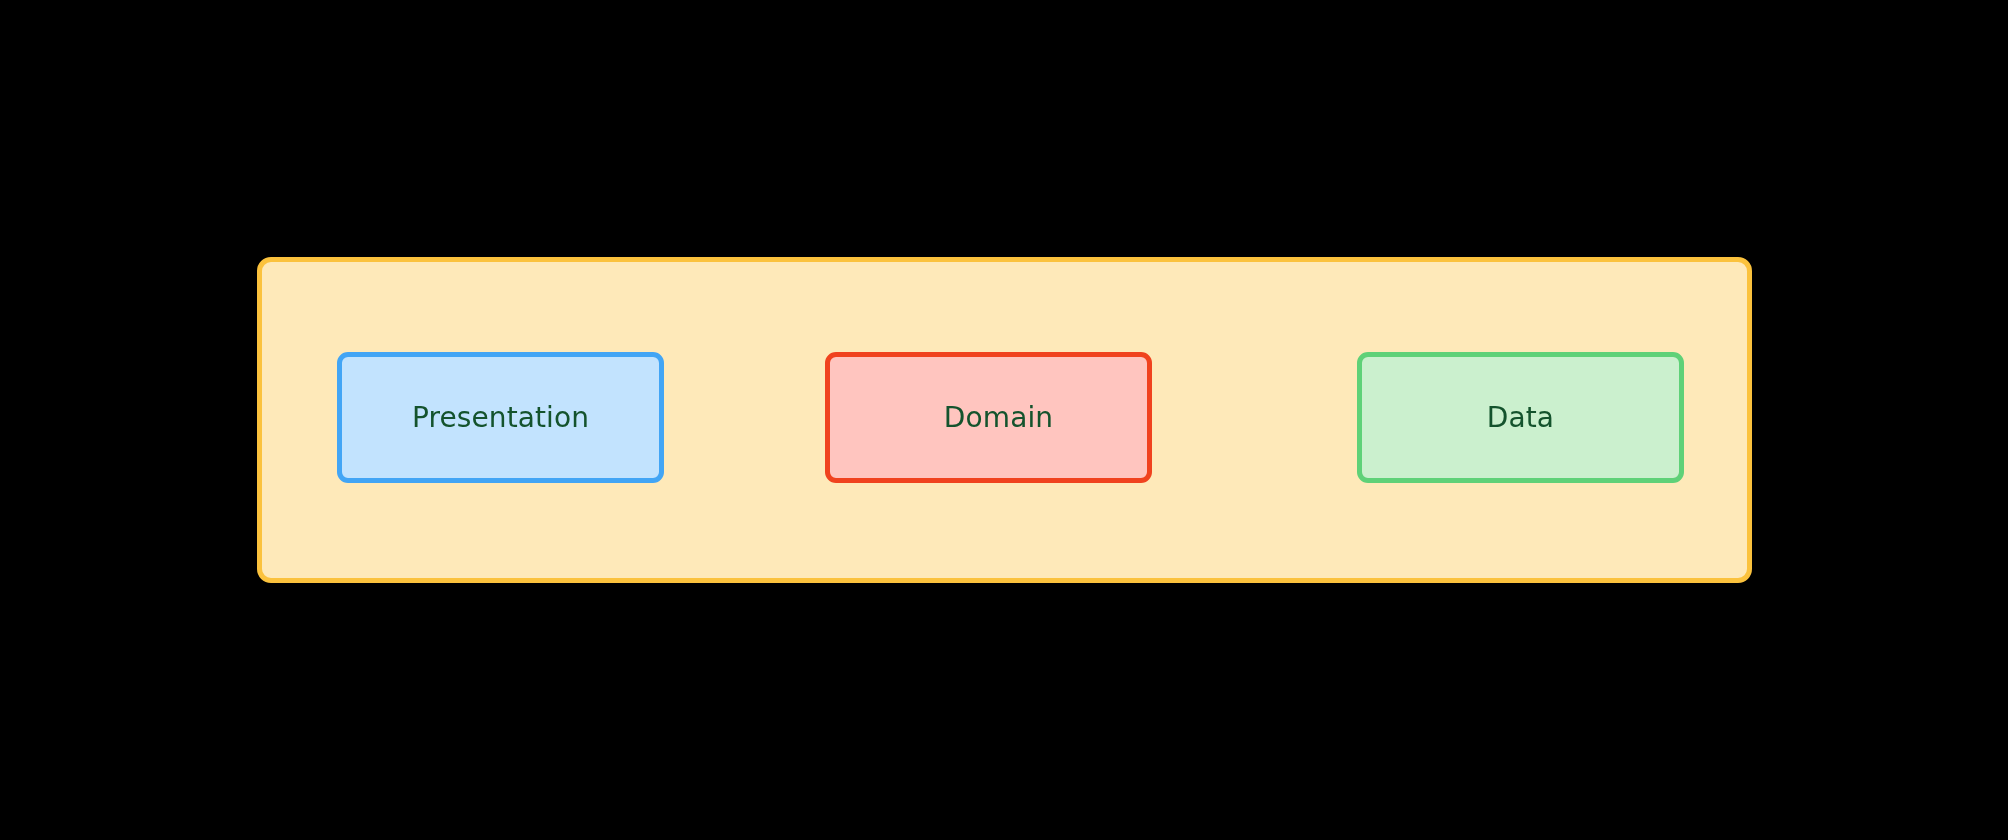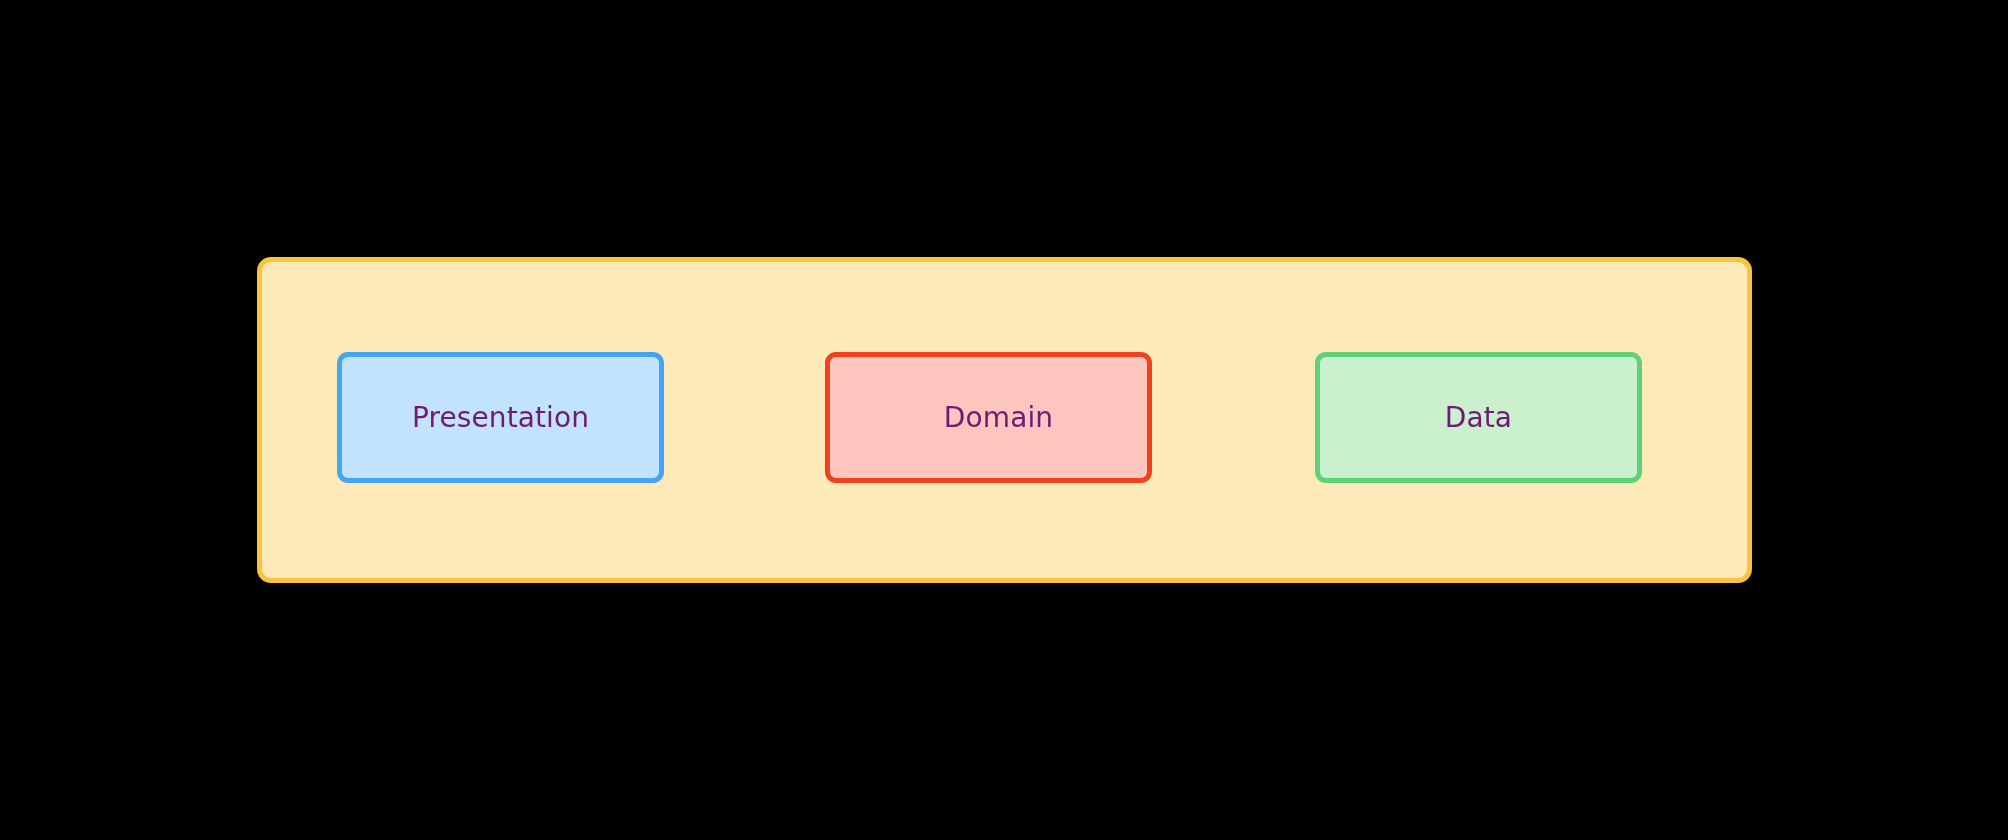--- a/index.html
+++ b/index.html
@@ -58,41 +58,41 @@
     border-radius: 11px;
     display: flex;
     align-items: center;
     justify-content: center;
   }
 
   .layer-box .layer-label {
     font-size: 28px;
     line-height: 1;
     letter-spacing: 0.1px;
-    color: #701a75;
+    color: #14532d;
     white-space: nowrap;
     text-align: center;
     user-select: none;
   }
 
   #box-presentation {
     left: 75px;
     background: #C2E3FE;
     border-color: #42A5F5;
   }
 
   #box-domain {
     left: 563px;
     background: #FFC5BF;
     border-color: #F0421E;
     padding-left: 20px;
   }
 
   #box-data {
-    left: 1053px;
+    left: 1095px;
     background: #CBF0CE;
     border-color: #5FD178;
   }
 </style>
 </head>
 <body>
 
 <div id="canvas">
 
   <div class="layer-group">

